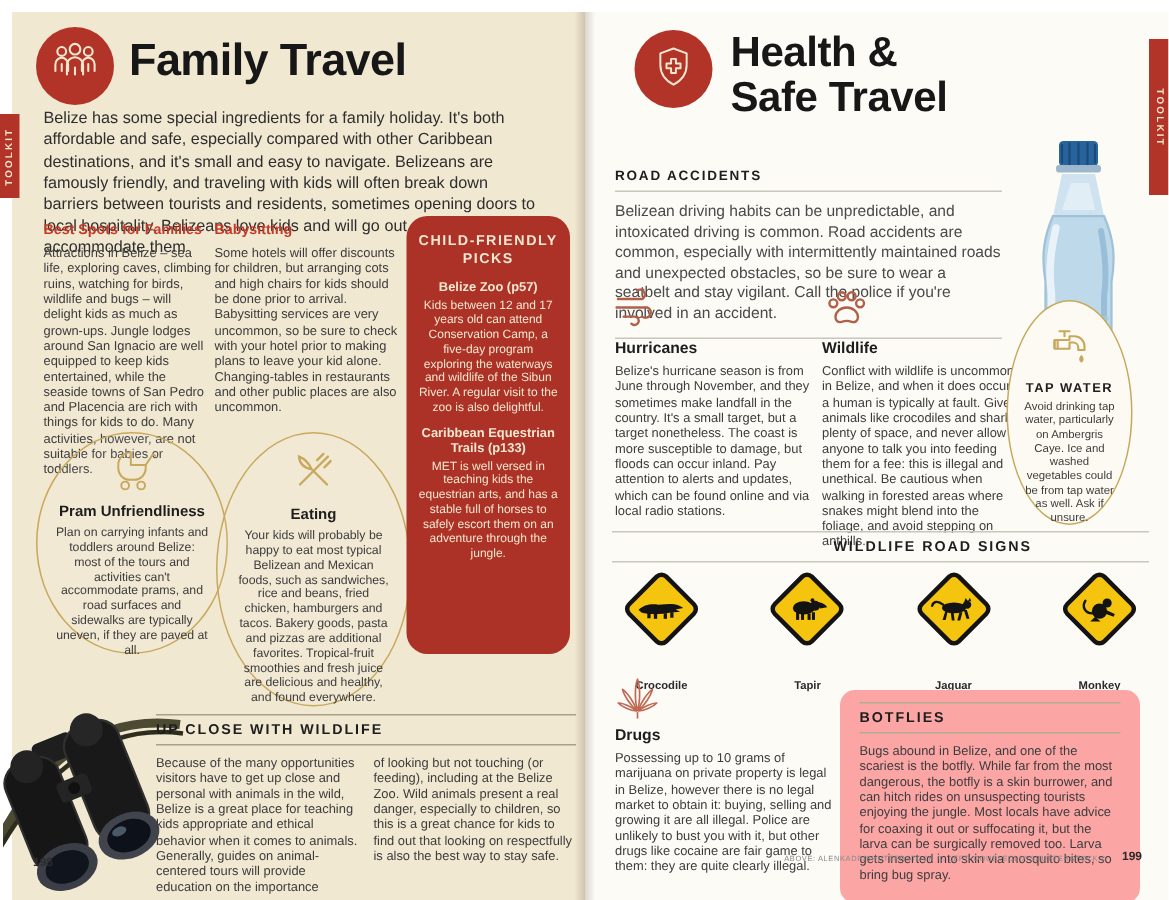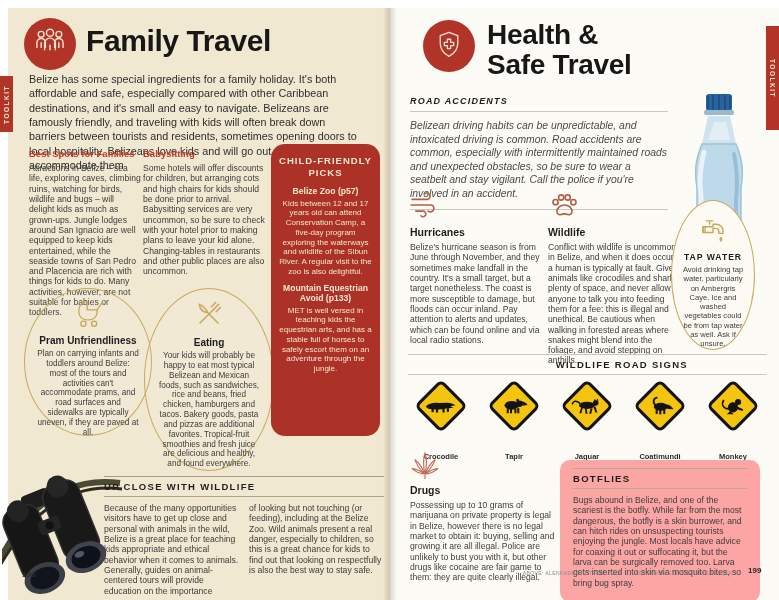--- a/index.html
+++ b/index.html
@@ -61,21 +61,21 @@
 
   .pagenum { font-size:8px; font-weight:bold; color:#2b2b2b; }
   .pn-left { left:14px; top:562px; }
   .pn-right{ left:358px; top:558px; }
 
   
   .rp-title { left:97px; top:12px; font-size:28px; font-weight:bold; color:#171717;
               line-height:1.08; letter-spacing:-0.3px; }
   .rp-badge { left:33px; top:12px; }
 
-  .ra { left:20px; top:88px; width:258px;font-style:italic; }
+  .ra { left:20px; top:104px; width:258px; }
   .ra-head { font-size:9px; font-weight:bold; letter-spacing:1.2px; color:#1d1d1d; margin-bottom:5px; }
   .ra-body { border-top:1px solid #c9c6be; border-bottom:1px solid #c9c6be;
              padding:7px 0 9px; font-size:10.4px; line-height:1.3; color:#4a4a4a; }
 
   .hcol { top:182px; width:130px; }
   .hcol .icon32 { height:36px; }
   .hurr { left:20px; }
   .wild { left:158px; width:133px; }
 
   .bottle { left:288px; top:84px; z-index:1; }
@@ -169,21 +169,21 @@
       <p>Your kids will probably be happy to eat most typical Belizean and Mexican foods, such as sandwiches, rice and beans, fried chicken, hamburgers and tacos. Bakery goods, pasta and pizzas are additional favorites. Tropical-fruit smoothies and fresh juice are delicious and healthy, and found everywhere.</p>
     </div>
 
     <aside class="abs picks">
       <div class="picks-h">CHILD-FRIENDLY PICKS</div>
       <div class="picks-entry">
         <h4>Belize Zoo (p57)</h4>
         <p>Kids between 12 and 17 years old can attend Conservation Camp, a five-day program exploring the waterways and wildlife of the Sibun River. A regular visit to the zoo is also delightful.</p>
       </div>
       <div class="picks-entry">
-        <h4>Mountain Equestrian Avoid (p133)</h4>
+        <h4>Caribbean Equestrian Trails (p133)</h4>
         <p>MET is well versed in teaching kids the equestrian arts, and has a stable full of horses to safely escort them on an adventure through the jungle.</p>
       </div>
     </aside>
 
     <div class="abs" style="left:-6px;top:415px;">
       <svg width="132" height="185" viewBox="0 0 132 185">
         <path d="M-4 140 C20 92 58 52 118 60" fill="none" stroke="#4d4a33" stroke-width="6"></path>
         <path d="M-4 146 C22 100 60 58 120 66" fill="none" stroke="#2e2c1d" stroke-width="3"></path>
         <g transform="rotate(-22 60 120)">
           <rect x="38" y="62" width="28" height="16" rx="4" fill="#1e1e1e"></rect>
@@ -333,35 +333,20 @@
             <path d="M12 9 C7 5 3 6 2 10" stroke="#131313" stroke-width="2.2" fill="none" stroke-linecap="round"></path>
           </svg>
         </div>
           </div>
         <div class="sign-label">Jaguar</div>
       </div>
       <div class="sign">
         <div class="diamond-wrap">
             <div class="diamond">
           <svg width="36" height="24" viewBox="0 0 44 26" fill="#131313">
-            <ellipse cx="23" cy="14" rx="9.5" ry="5.5"></ellipse>
-            <path d="M29 11 C34 10.5 38.5 13.5 40.5 17.5 L32.5 17 Z"></path>
-            <rect x="16" y="17.5" width="2.8" height="6.5"></rect>
-                <rect x="21" y="18.5" width="2.8" height="6"></rect>
-                <rect x="26.5" y="18" width="2.8" height="6"></rect>
-            <path d="M15.5 12 C11.5 7 13 2.5 17.5 1.5" stroke="#131313" stroke-width="2.6" fill="none" stroke-linecap="round"></path>
-          </svg>
-        </div>
-          </div>
-        <div class="sign-label">Coatimundi</div>
-      </div>
-      <div class="sign">
-        <div class="diamond-wrap">
-            <div class="diamond">
-          <svg width="36" height="24" viewBox="0 0 44 26" fill="#131313">
             <circle cx="22" cy="15" r="7"></circle>
                 <circle cx="29" cy="7.5" r="4.2"></circle>
             <path d="M26 13 L36 17.5 L35 20 L25 16.5 Z"></path>
             <path d="M18 20 L13.5 24.5 H23 Z"></path>
             <path d="M15.5 17 C9 17 5.5 11 9 5.5" stroke="#131313" stroke-width="2.2" fill="none" stroke-linecap="round"></path>
           </svg>
         </div>
           </div>
         <div class="sign-label">Monkey</div>
       </div>

